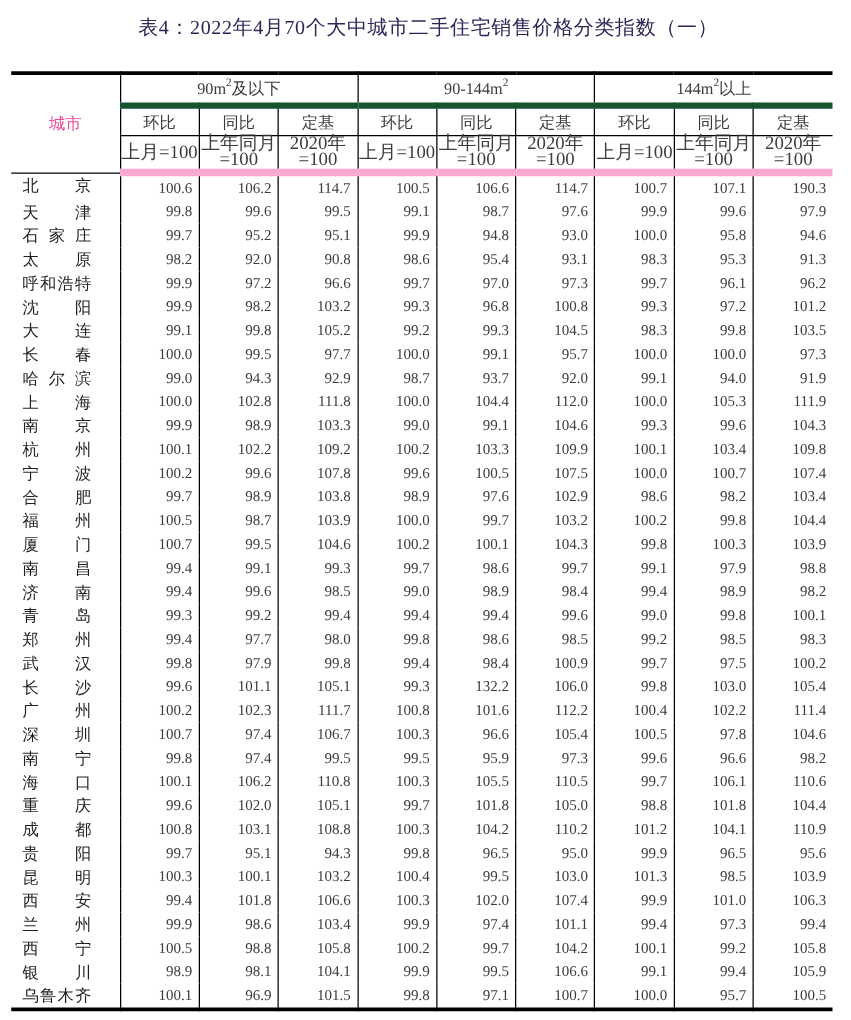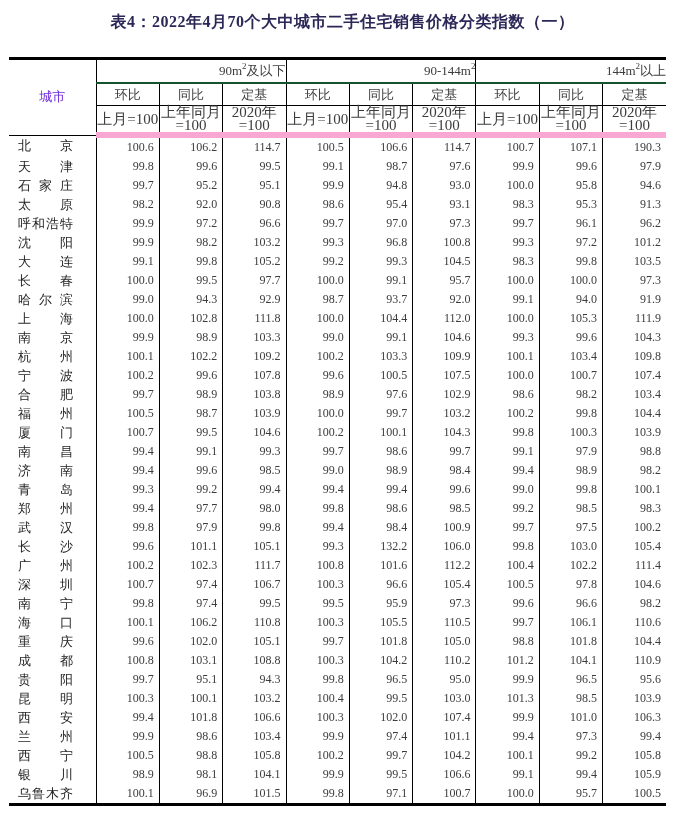--- a/index.html
+++ b/index.html
@@ -8,21 +8,21 @@
     width: 681px;
     height: 816px;
     background: #ffffff;
     overflow: hidden;
     font-family: "Liberation Serif", "DejaVu Serif", serif;
   }
   .title {
     margin: 12px 0 0 4px;
     text-align: center;
     font-size: 16px;
-    font-weight: bold;
+    font-weight: normal;
     color: #2b2857;
     letter-spacing: 0.5px;
     font-family: "Liberation Serif", "DejaVu Serif", serif;
   }
   table.idx {
     border-collapse: collapse;
     table-layout: fixed;
     margin: 24px 0 0 9px;
     width: 657px;
     border-top: 3px solid #000;
@@ -33,28 +33,27 @@
   th, td {
     padding: 0;
     font-weight: normal;
     color: #3c3c3c;
     border-right: 1px solid #000;
   }
   tr > th:last-child, tr > td:last-child { border-right: none; }
   thead th { text-align: center; }
   .city-h {
     font-size: 13px;
-    color: #6d28d9;
+    color: #ec4899;
     border-bottom: 1px solid #000;
   }
   .grp {
     height: 22px;
     font-size: 13px;
-    border-bottom: 2px solid #14532d;
-    text-align: right;
+    border-bottom: 5px solid #14532d;
   }
   .grp sup { font-size: 9px; position: relative; top: -1px; }
   .meas {
     height: 21px;
     font-size: 13px;
     border-bottom: 1px solid #000;
     margin-left: 18px;
   }
   .base {
     height: 26px;

